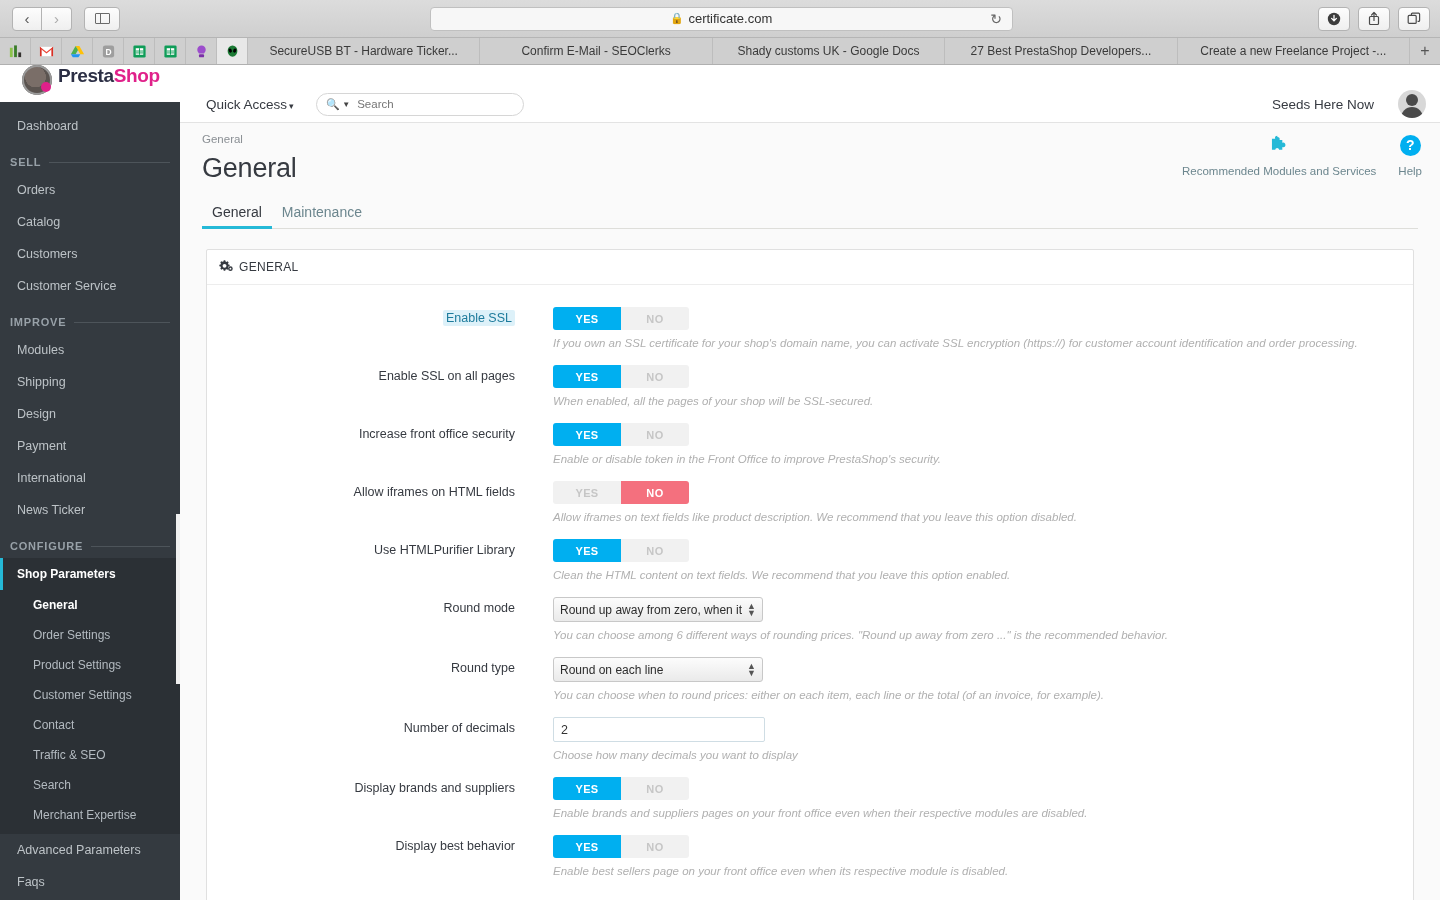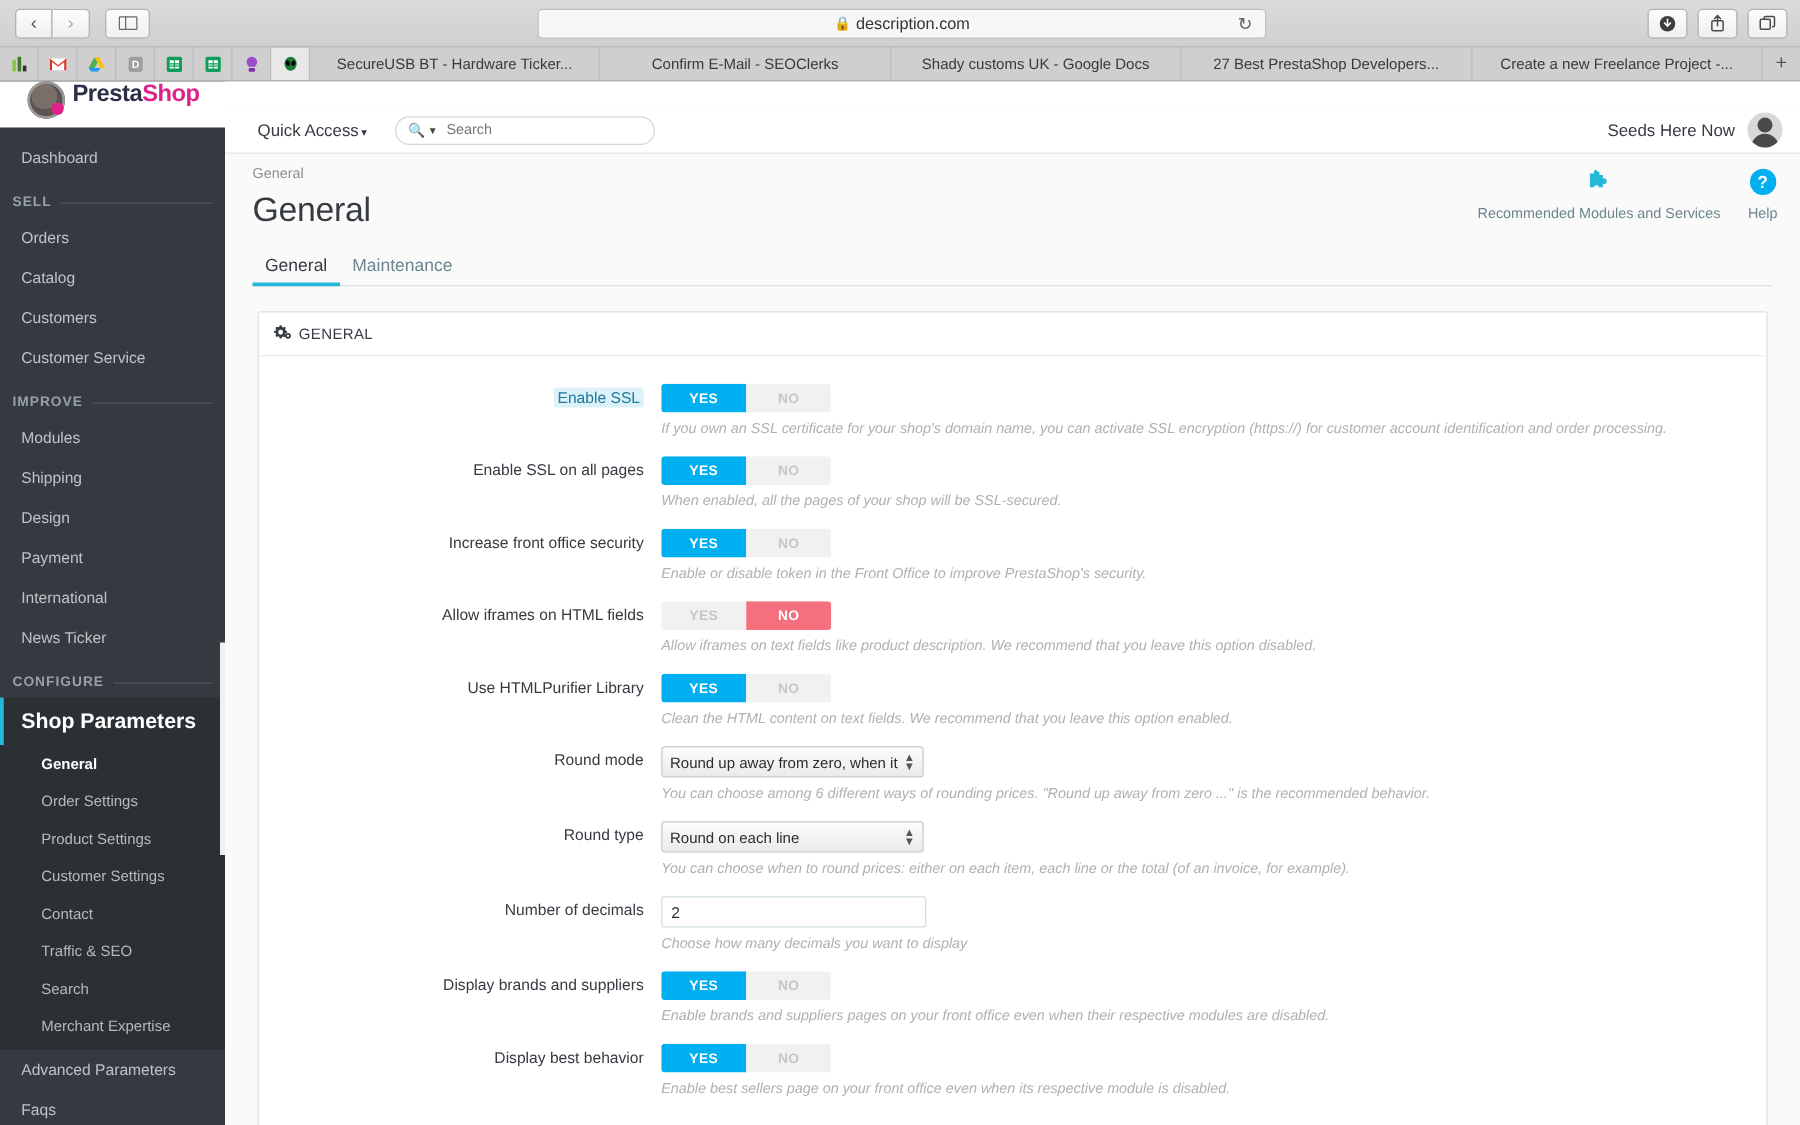--- a/index.html
+++ b/index.html
@@ -96,21 +96,21 @@
   .menu { padding-top: 8px; }
   .m-item {
     padding: 9px 0 9px 17px; font-size: 12.5px; color: #bdc3c7;
   }
   .m-title {
     padding: 14px 10px 6px 10px; font-size: 11px; font-weight: bold; color: #98a1a8;
     letter-spacing: 0.8px; display: flex; align-items: center; gap: 8px;
   }
   .m-title .rule { flex: 1; height: 1px; background: #4d545a; }
   .m-item.parent-open {
-    background: #2b3035; color: #ffffff; font-weight: bold; font-size: 17px;
+    background: #2b3035; color: #ffffff; font-weight: bold; font-size: 12px;
     border-left: 3px solid #25b9d7; padding-left: 14px;
   }
   .sub { background: #2b3035; padding-bottom: 4px; }
   .s-item { padding: 8px 0 8px 33px; font-size: 12px; color: #b3bac0; }
   .s-item.active { color: #ffffff; font-weight: bold; }
   .scroll-rail {
     position: absolute; right: 0; top: 449px; width: 4px; height: 170px;
     background: #f0f0f0;
   }
 
@@ -124,21 +124,21 @@
   .qa-caret { font-size: 9px; margin-left: 2px; }
   .searchbox {
     margin-left: 22px; width: 208px; height: 23px; border: 1px solid #d6d6d6;
     border-radius: 12px; display: flex; align-items: center; padding: 0 10px;
     background: #fff;
   }
   .search-ic { font-size: 11px; color: #444; }
   .search-caret { font-size: 8px; color: #444; margin: 0 7px 0 2px; }
   .search-input { border: none; outline: none; font-size: 11.5px; color: #999; width: 100%;
                   font-family: "Liberation Sans", sans-serif; background: transparent; }
-  .hdr-right { position: absolute; right: 14px; display: flex; align-items: center; gap: 10px; }
+  .hdr-right { position: absolute; right: 14px; display: flex; align-items: center; gap: 24px; }
   .shop-name { font-size: 13.5px; color: #363a41; }
   .avatar {
     width: 28px; height: 28px; border-radius: 50%; background: #d8d8d8;
     position: relative; overflow: hidden; flex: none;
   }
   .avatar:before { content: ""; position: absolute; left: 8px; top: 4px; width: 12px; height: 12px; border-radius: 50%; background: #4a4a4a; }
   .avatar:after { content: ""; position: absolute; left: 3px; top: 17px; width: 22px; height: 16px; border-radius: 11px 11px 0 0; background: #4a4a4a; }
 
   .page-head { padding: 10px 22px 0 22px; position: relative; }
   .breadcrumb { font-size: 11.5px; color: #8a8f94; }
@@ -163,21 +163,21 @@
     margin: 20px 26px 0 26px; background: #fff; border: 1px solid #e0e0e0;
     border-radius: 2px;
   }
   .panel-head {
     padding: 9px 12px; border-bottom: 1px solid #ededed; font-size: 12px;
     color: #363a41; letter-spacing: 0.3px; display: flex; align-items: center; gap: 6px;
   }
   .gears-ic { width: 14px; height: 13px; }
   .panel-body { padding: 14px 0 18px 0; }
 
-  .frow { display: flex; padding: 8px 0; align-items: flex-start; }
+  .frow { display: flex; padding: 8px 0; align-items: flex-start; gap: 24px; }
   .flabel {
     width: 322px; flex: none; text-align: right; padding-right: 14px; padding-top: 4px;
     font-size: 12.5px; color: #363a41;
   }
   .flabel .hl { background: #ddf1f9; color: #1d7b9c; padding: 1px 3px; border-radius: 2px; }
   .fctrl { flex: 1; }
 
   .toggle { display: inline-flex; border-radius: 3px; overflow: hidden; }
   .tg {
     width: 68px; height: 23px; display: flex; align-items: center; justify-content: center;
@@ -210,21 +210,21 @@
   <div class="chrome-toolbar">
     <div class="nav-btns">
       <div class="nav-btn first">‹</div>
       <div class="nav-btn second">›</div>
     </div>
     <div class="sidebar-toggle-btn">
       <div class="sb-icon"></div>
     </div>
     <div class="url-bar">
       <span class="lock-glyph">🔒</span>
-      <span>description.com</span>
+      <span>certificate.com</span>
       <span class="reload-glyph">↻</span>
     </div>
     <div class="chrome-right">
       <div class="nav-btn">
         <svg width="14" height="14" viewBox="0 0 14 14">
             <circle cx="7" cy="7" r="6.2" fill="#3d3d3d"></circle>
             <path d="M7 3.4v5.2M4.6 6.4L7 8.9l2.4-2.5" stroke="#fff" stroke-width="1.3" fill="none" stroke-linecap="round"></path>
           </svg>
       </div>
       <div class="nav-btn">

